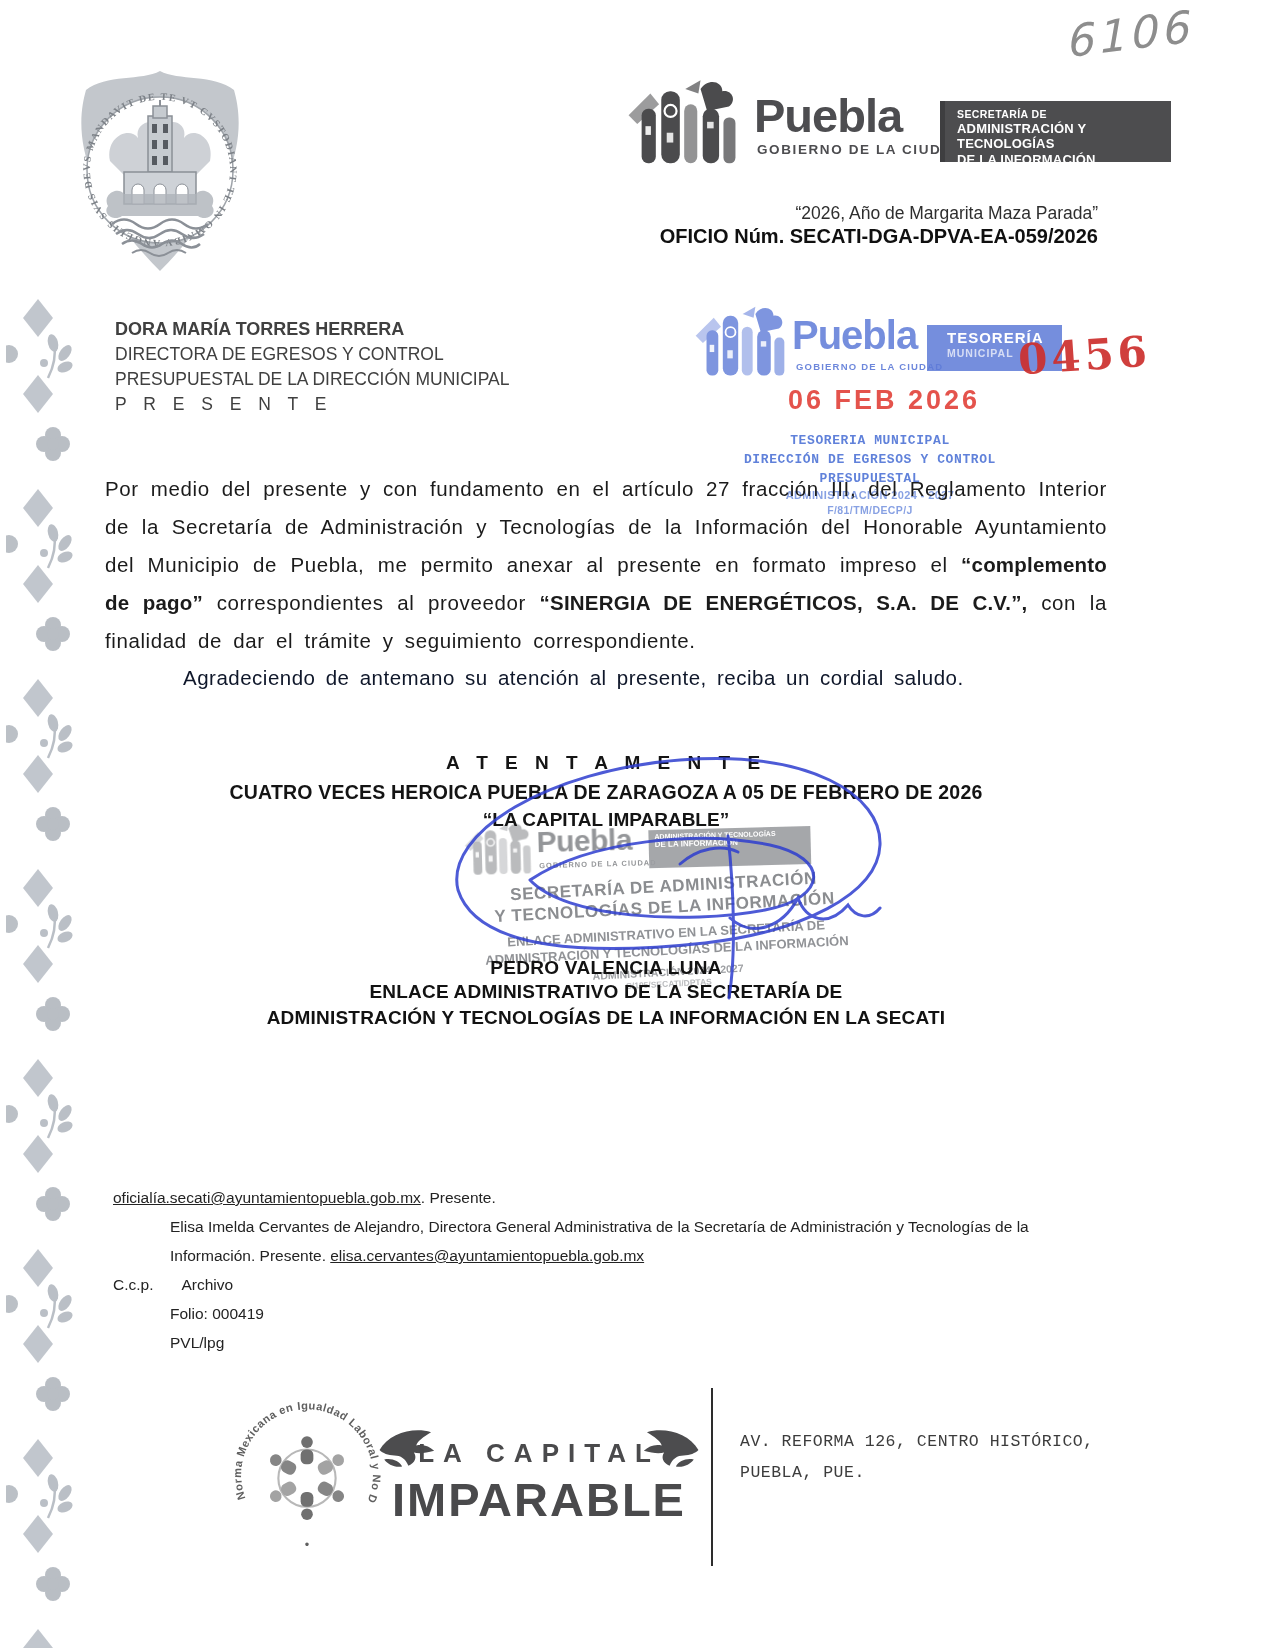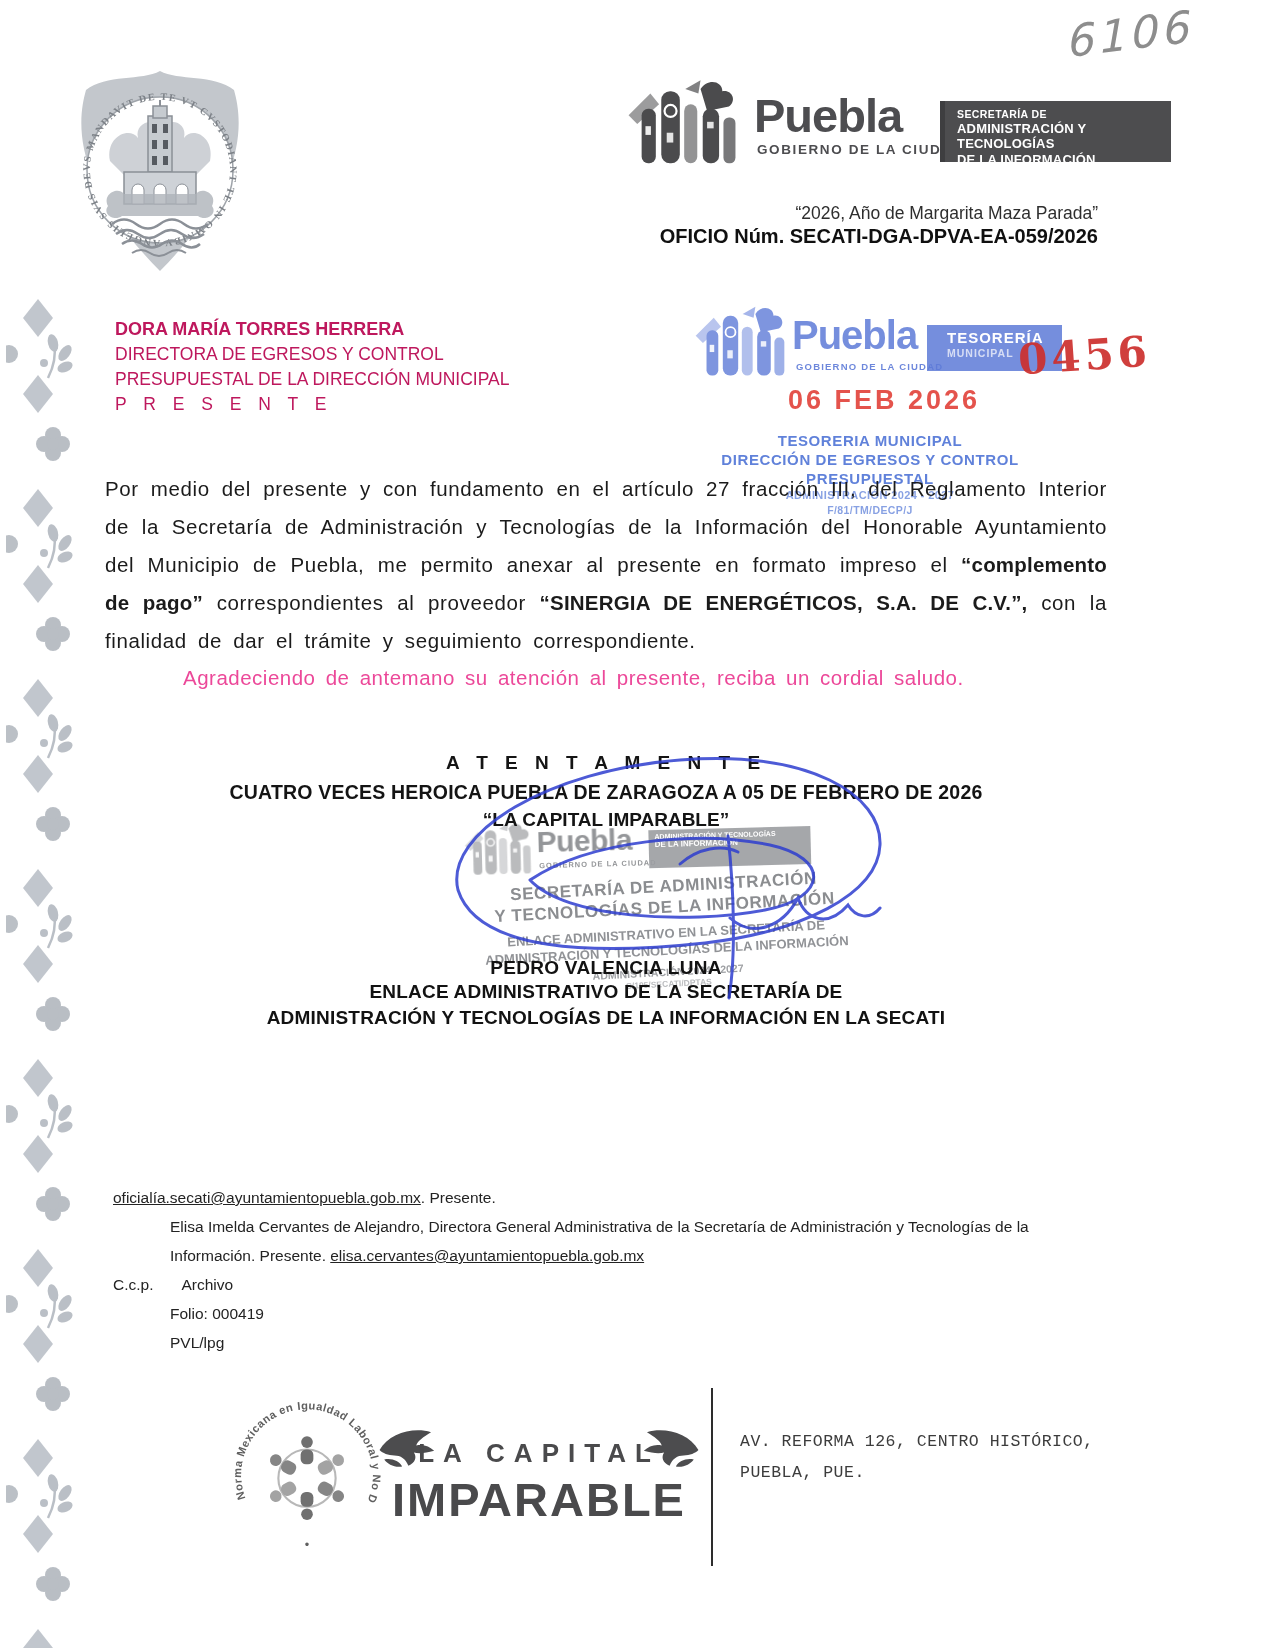--- a/index.html
+++ b/index.html
@@ -25,53 +25,53 @@
     left:940px; top:101px; width:204px; height:46px;
     background:#4d4d4f; color:#fff; padding:7px 10px 8px 12px;
     border-left:5px solid #3e3e40;
   }
   .sec-box .l1 { font-size:10.5px; font-weight:bold; letter-spacing:.4px; }
   .sec-box .l2 { font-size:13px; font-weight:bold; letter-spacing:.2px; margin-top:1px; }
   .year-legend { right:172px; top:203px; font-size:17.5px; color:#2e2e2e; }
   .oficio-num  { right:172px; top:225px; font-size:20px; font-weight:bold; color:#101010; }
 
   
-  .recipient { left:115px; top:317px; font-size:17.5px; line-height:25px; color:#be185d; }
+  .recipient { left:115px; top:317px; font-size:17.5px; line-height:25px; color:#404040; }
   .recipient .name { font-weight:bold; font-size:18px; }
   .recipient .salut { letter-spacing:6px; }
 
   
   .stamp-blue { left:690px; top:303px; width:430px; height:215px; color:#5574d2; }
   .stamp-blue .bword { position:absolute; left:102px; top:10px; font-size:40px; font-weight:bold; color:#5e7bd8; opacity:.85; letter-spacing:-1px; filter:blur(.4px); }
   .stamp-blue .btag  { position:absolute; left:106px; top:58px; font-size:9.5px; font-weight:bold; color:#5e7bd8; letter-spacing:1.2px; opacity:.9; }
   .stamp-blue .bbox  { position:absolute; left:237px; top:22px; width:95px; height:38px; background:#5e7bd8; opacity:.85; color:#fff; padding:4px 20px; }
   .stamp-blue .bbox .t1 { font-size:15px; font-weight:bold; letter-spacing:1px; }
   .stamp-blue .bbox .t2 { font-size:10.5px; font-weight:bold; letter-spacing:1px; opacity:.7; margin-top:1px; }
   .folio-red {
     position:absolute; left:328px; top:28px; color:#cd2f2d; font-size:42px; font-weight:bold;
     font-family:"DejaVu Serif", serif; letter-spacing:4px; transform:rotate(-4deg); opacity:.92;
   }
   .date-red {
     position:absolute; left:98px; top:82px; color:#e2453d; font-size:27px; font-weight:bold;
     letter-spacing:3px; opacity:.92;
   }
   .dept-blue { position:absolute; left:15px; top:128px; width:330px; text-align:center;
                color:#4f74d6; font-weight:bold; opacity:.9; }
-  .dept-blue .d1 { font-size:15px; letter-spacing:.6px; line-height:19px; }
+  .dept-blue .d1 { font-size:13px; letter-spacing:.6px; line-height:19px;font-family:Liberation Mono, monospace; }
   .dept-blue .d2 { font-size:11px; letter-spacing:.4px; opacity:.75; line-height:15px; }
   .dept-blue .d3 { font-size:10.5px; letter-spacing:.4px; opacity:.75; line-height:14px; }
 
   
   .body-par {
     left:105px; top:470px; width:1002px; font-size:20.5px; line-height:38px;
     text-align:justify; letter-spacing:.6px; word-spacing:5px; color:#1b1b1b; z-index:2;
   }
   .body-par b { letter-spacing:.2px; }
   .body-par2 { left:105px; top:666px; width:1002px; font-size:20.5px; letter-spacing:.5px;
-               word-spacing:4px; text-indent:78px; color:#ec4899; }
+               word-spacing:4px; text-indent:78px; color:#0f172a; }
 
   
   .closing { left:105px; top:752px; width:1002px; text-align:center; color:#141414; z-index:2; }
   .closing .c1 { font-size:19px; font-weight:bold; letter-spacing:6px; }
   .closing .c2 { font-size:19.5px; font-weight:bold; margin-top:7px; letter-spacing:.2px; }
   .closing .c3 { font-size:19px; font-weight:bold; margin-top:5px; }
 
   
   .stamp-gray { left:448px; top:818px; width:420px; color:#8e9093; transform:rotate(-1.5deg); opacity:.95; }
   .sg-word { position:absolute; left:88px; top:4px; font-size:30px; font-weight:bold; color:#8f9194; letter-spacing:-.5px; filter:blur(.4px); }

